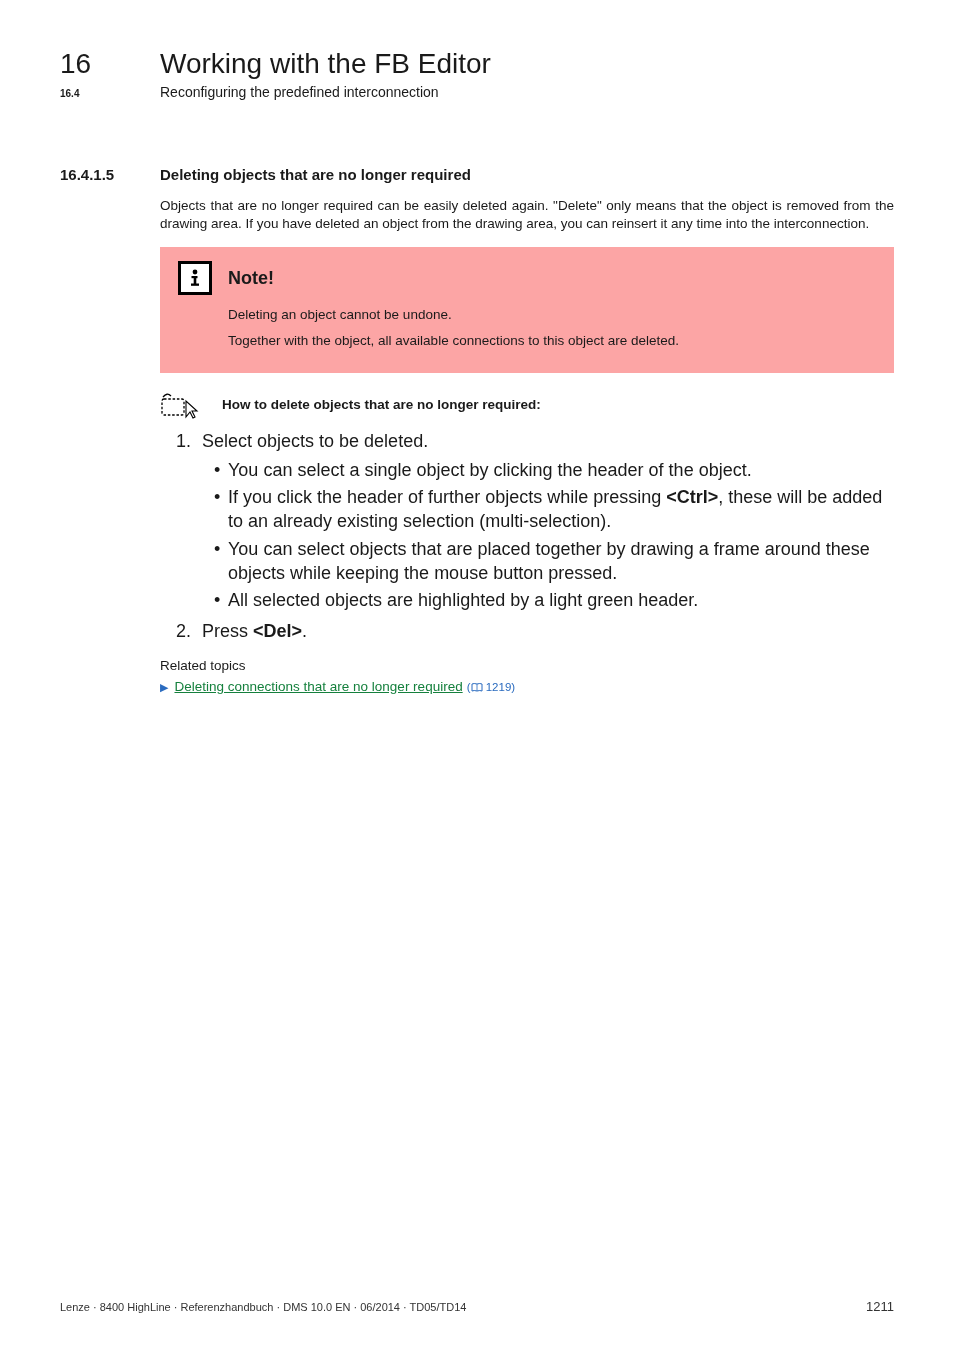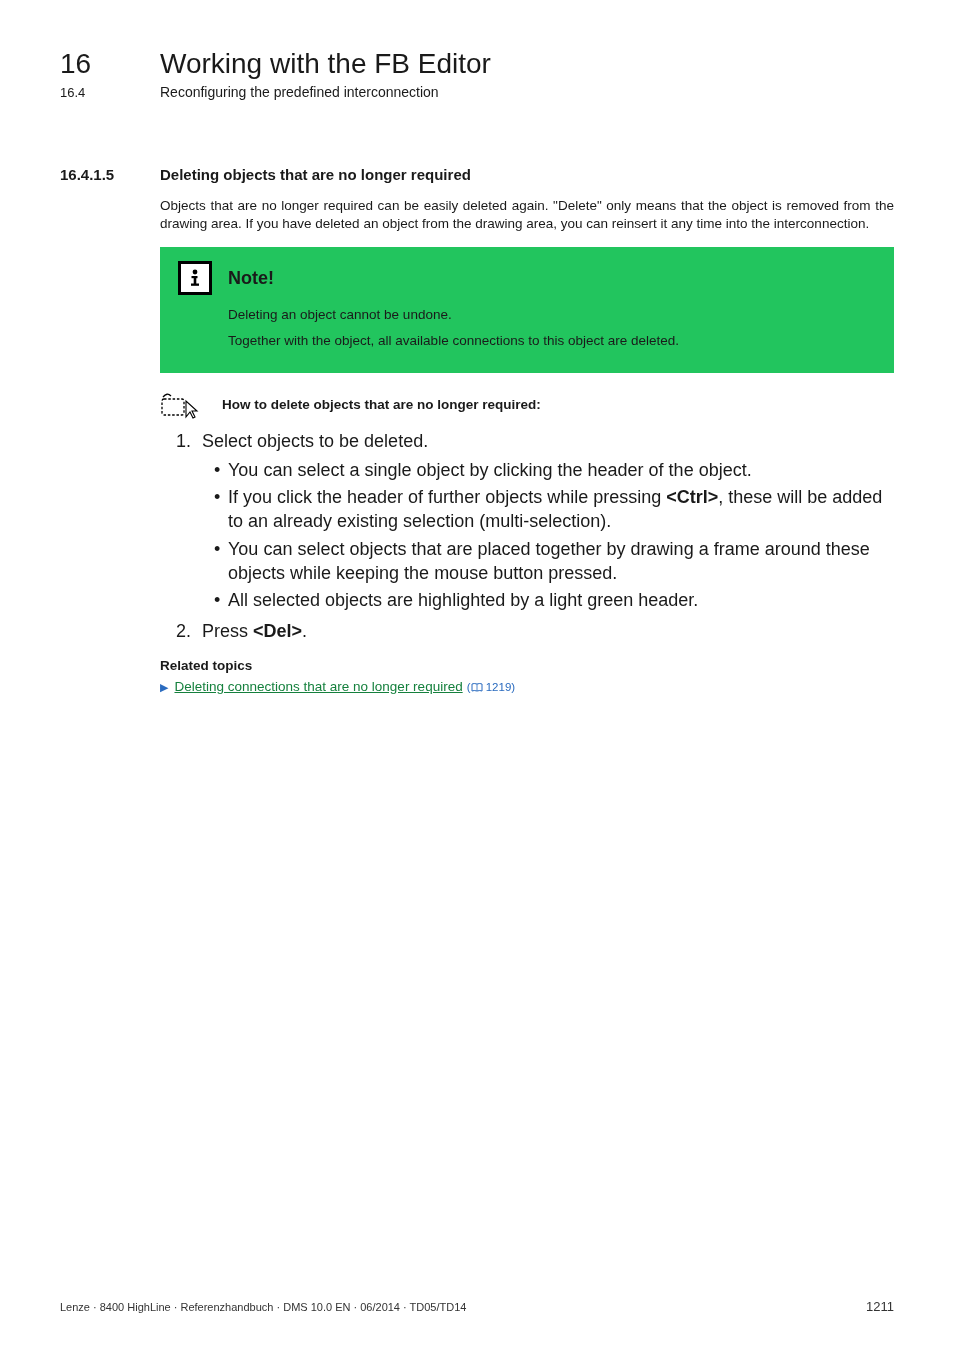--- a/index.html
+++ b/index.html
@@ -36,22 +36,23 @@
     font-size: 28px;
     font-weight: 400;
   }
   .rh-line2 {
     display: flex;
     align-items: baseline;
     gap: 40px;
     margin-top: 4px;
   }
   .rh-sec-num {
-    font-size: 13px;
+    font-size: 10px;
     width: 60px;
+    font-weight: bold;
   }
   .rh-sec-title {
     font-size: 14px;
   }
   .dash-rule {
     margin-top: 22px;
     margin-bottom: 28px;
     font-family: monospace;
     font-size: 14px;
     letter-spacing: 1.5px;
@@ -78,21 +79,21 @@
     margin-left: 100px;
     margin-right: 0;
   }
   .para {
     font-size: 13.5px;
     line-height: 1.35;
     margin-bottom: 14px;
     text-align: justify;
   }
   .note-box {
-    background: #22c55e;
+    background: #fca5a5;
     margin-left: 100px;
     margin-right: 0;
     padding: 14px 18px 16px 18px;
     margin-bottom: 18px;
   }
   .note-head {
     display: flex;
     align-items: center;
     gap: 16px;
     margin-bottom: 10px;
@@ -159,21 +160,21 @@
   ul.sub > li::before {
     content: "•";
     position: absolute;
     left: 0;
     top: 0;
   }
 
   .related-head {
     margin-left: 100px;
     font-size: 13.5px;
-    font-weight: 700;
+    font-weight: 400;
     margin-bottom: 6px;
   }
   .related-link-row {
     margin-left: 100px;
     font-size: 13.5px;
     display: flex;
     align-items: baseline;
     gap: 4px;
   }
   .tri {

